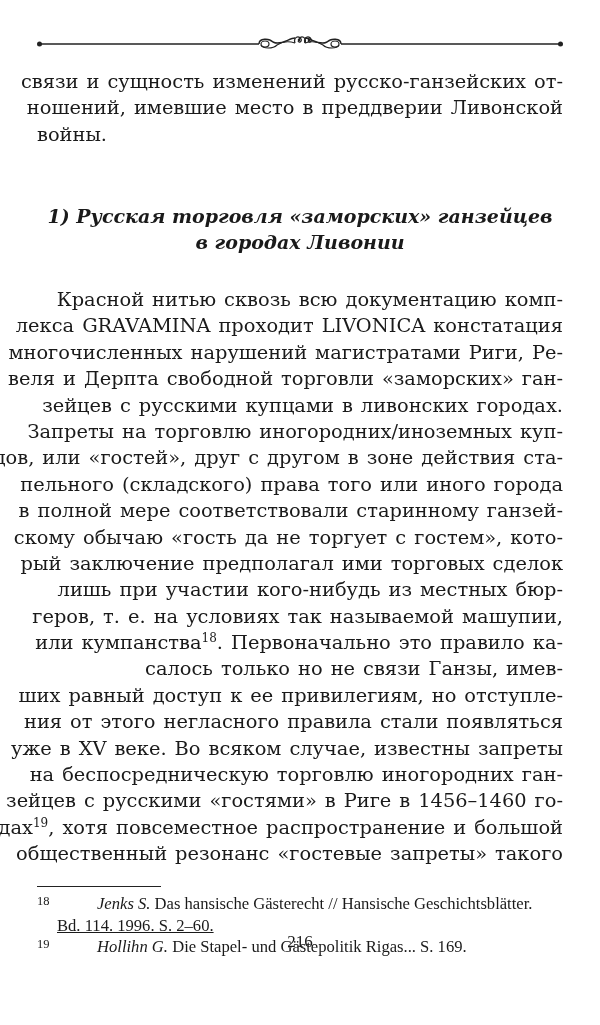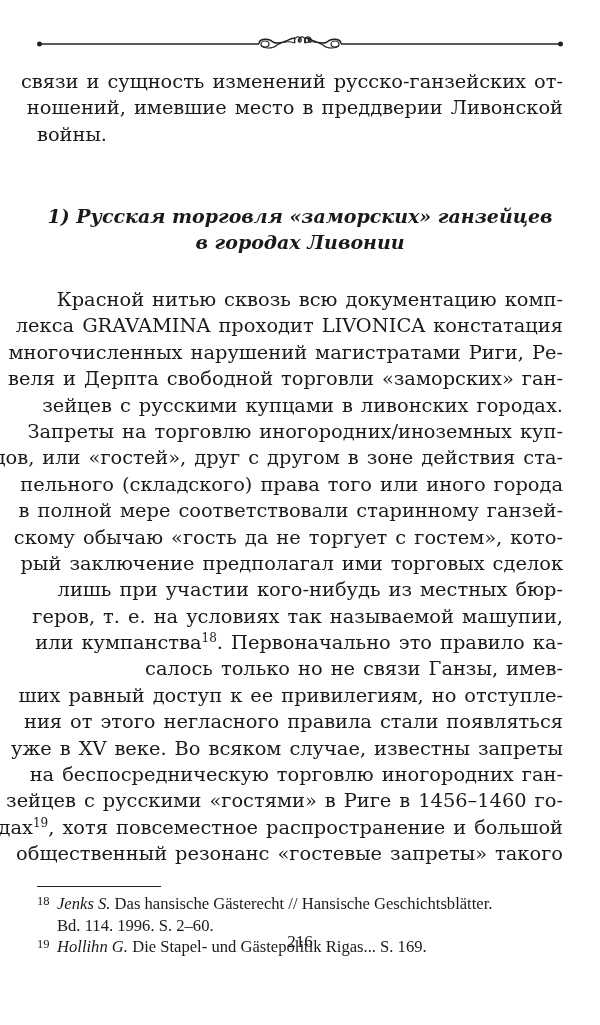--- a/index.html
+++ b/index.html
@@ -82,23 +82,23 @@
       white-space: nowrap;
     }
     .fn-num {
       width: 20px;
       flex: 0 0 20px;
       font-size: 12.5px;
       line-height: 21.5px;
       position: relative;
       top: -2px;
     }
-    .fn-text { flex: 1; }
+    .fn-text { flex: 1; margin-left: 40px; }
     .fn-text .it { font-style: italic; }
-    .fn-cont { padding-left: 20px; white-space: nowrap; }
+    .fn-cont { padding-left: 20px; white-space: nowrap; text-decoration: underline; }
 
     sup.ref {
       font-size: 12px;
       vertical-align: 0;
       position: relative;
       top: -7px;
       line-height: 0;
     }
 
     .page-number {

